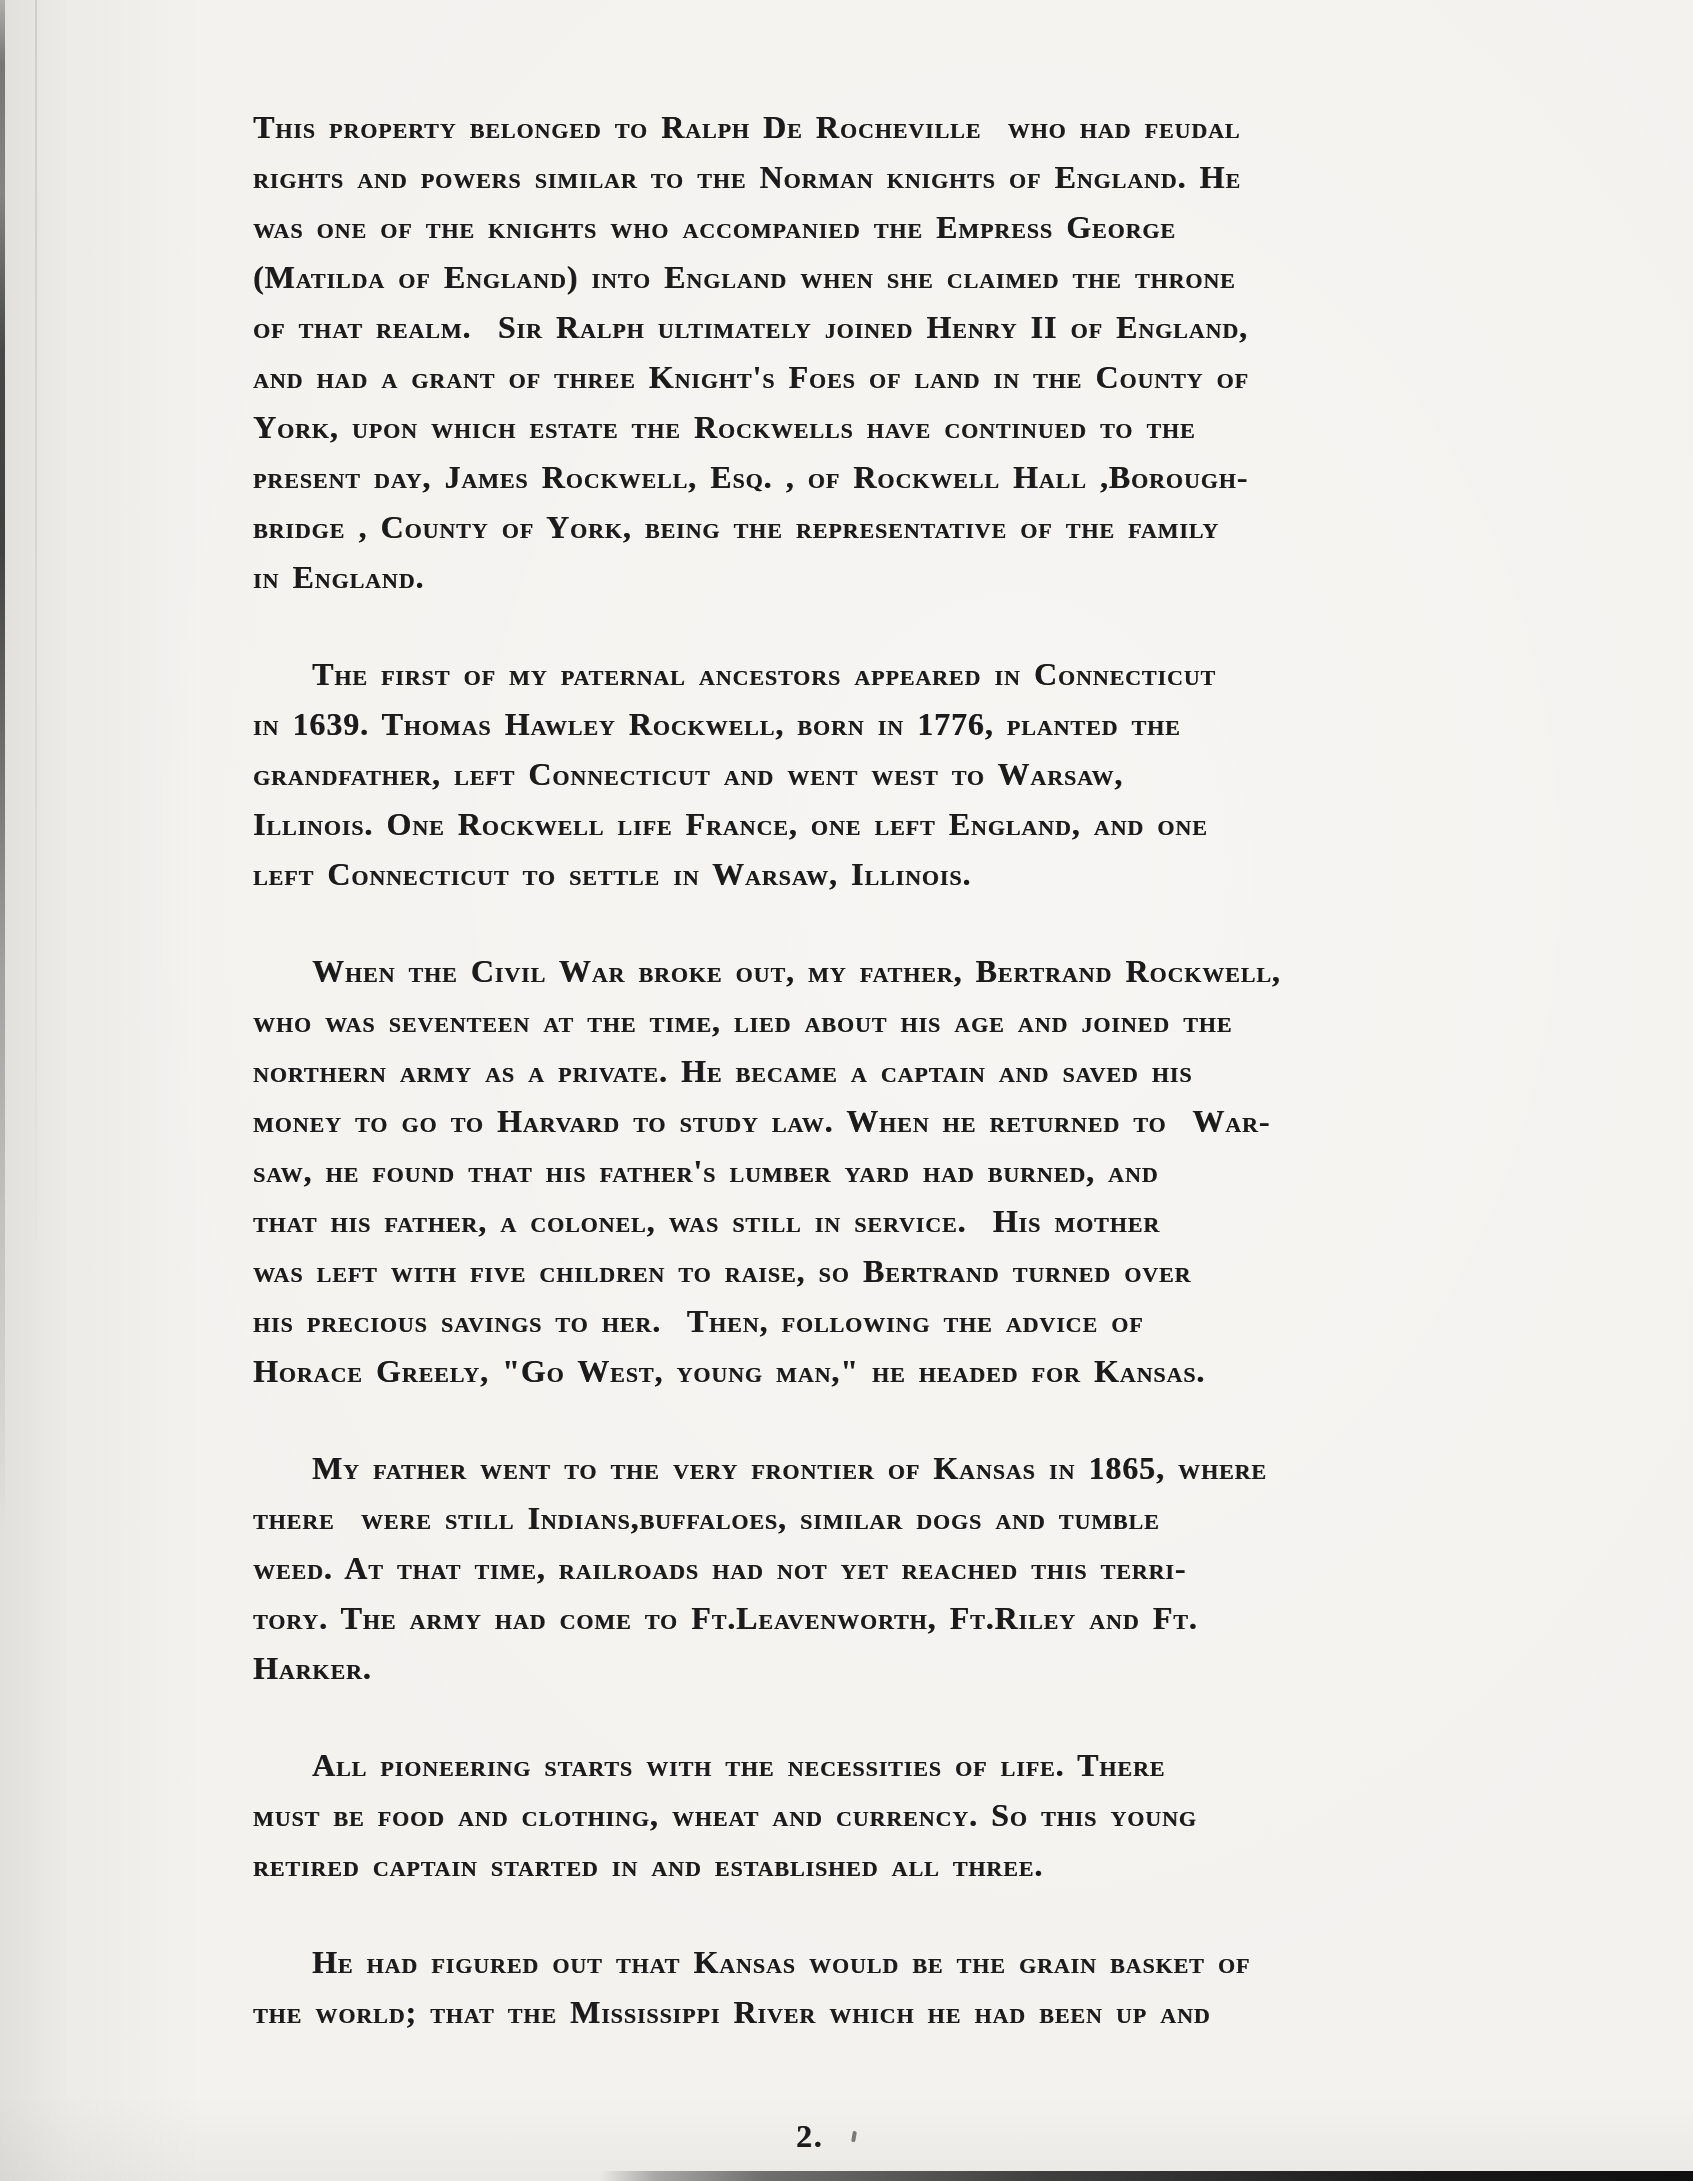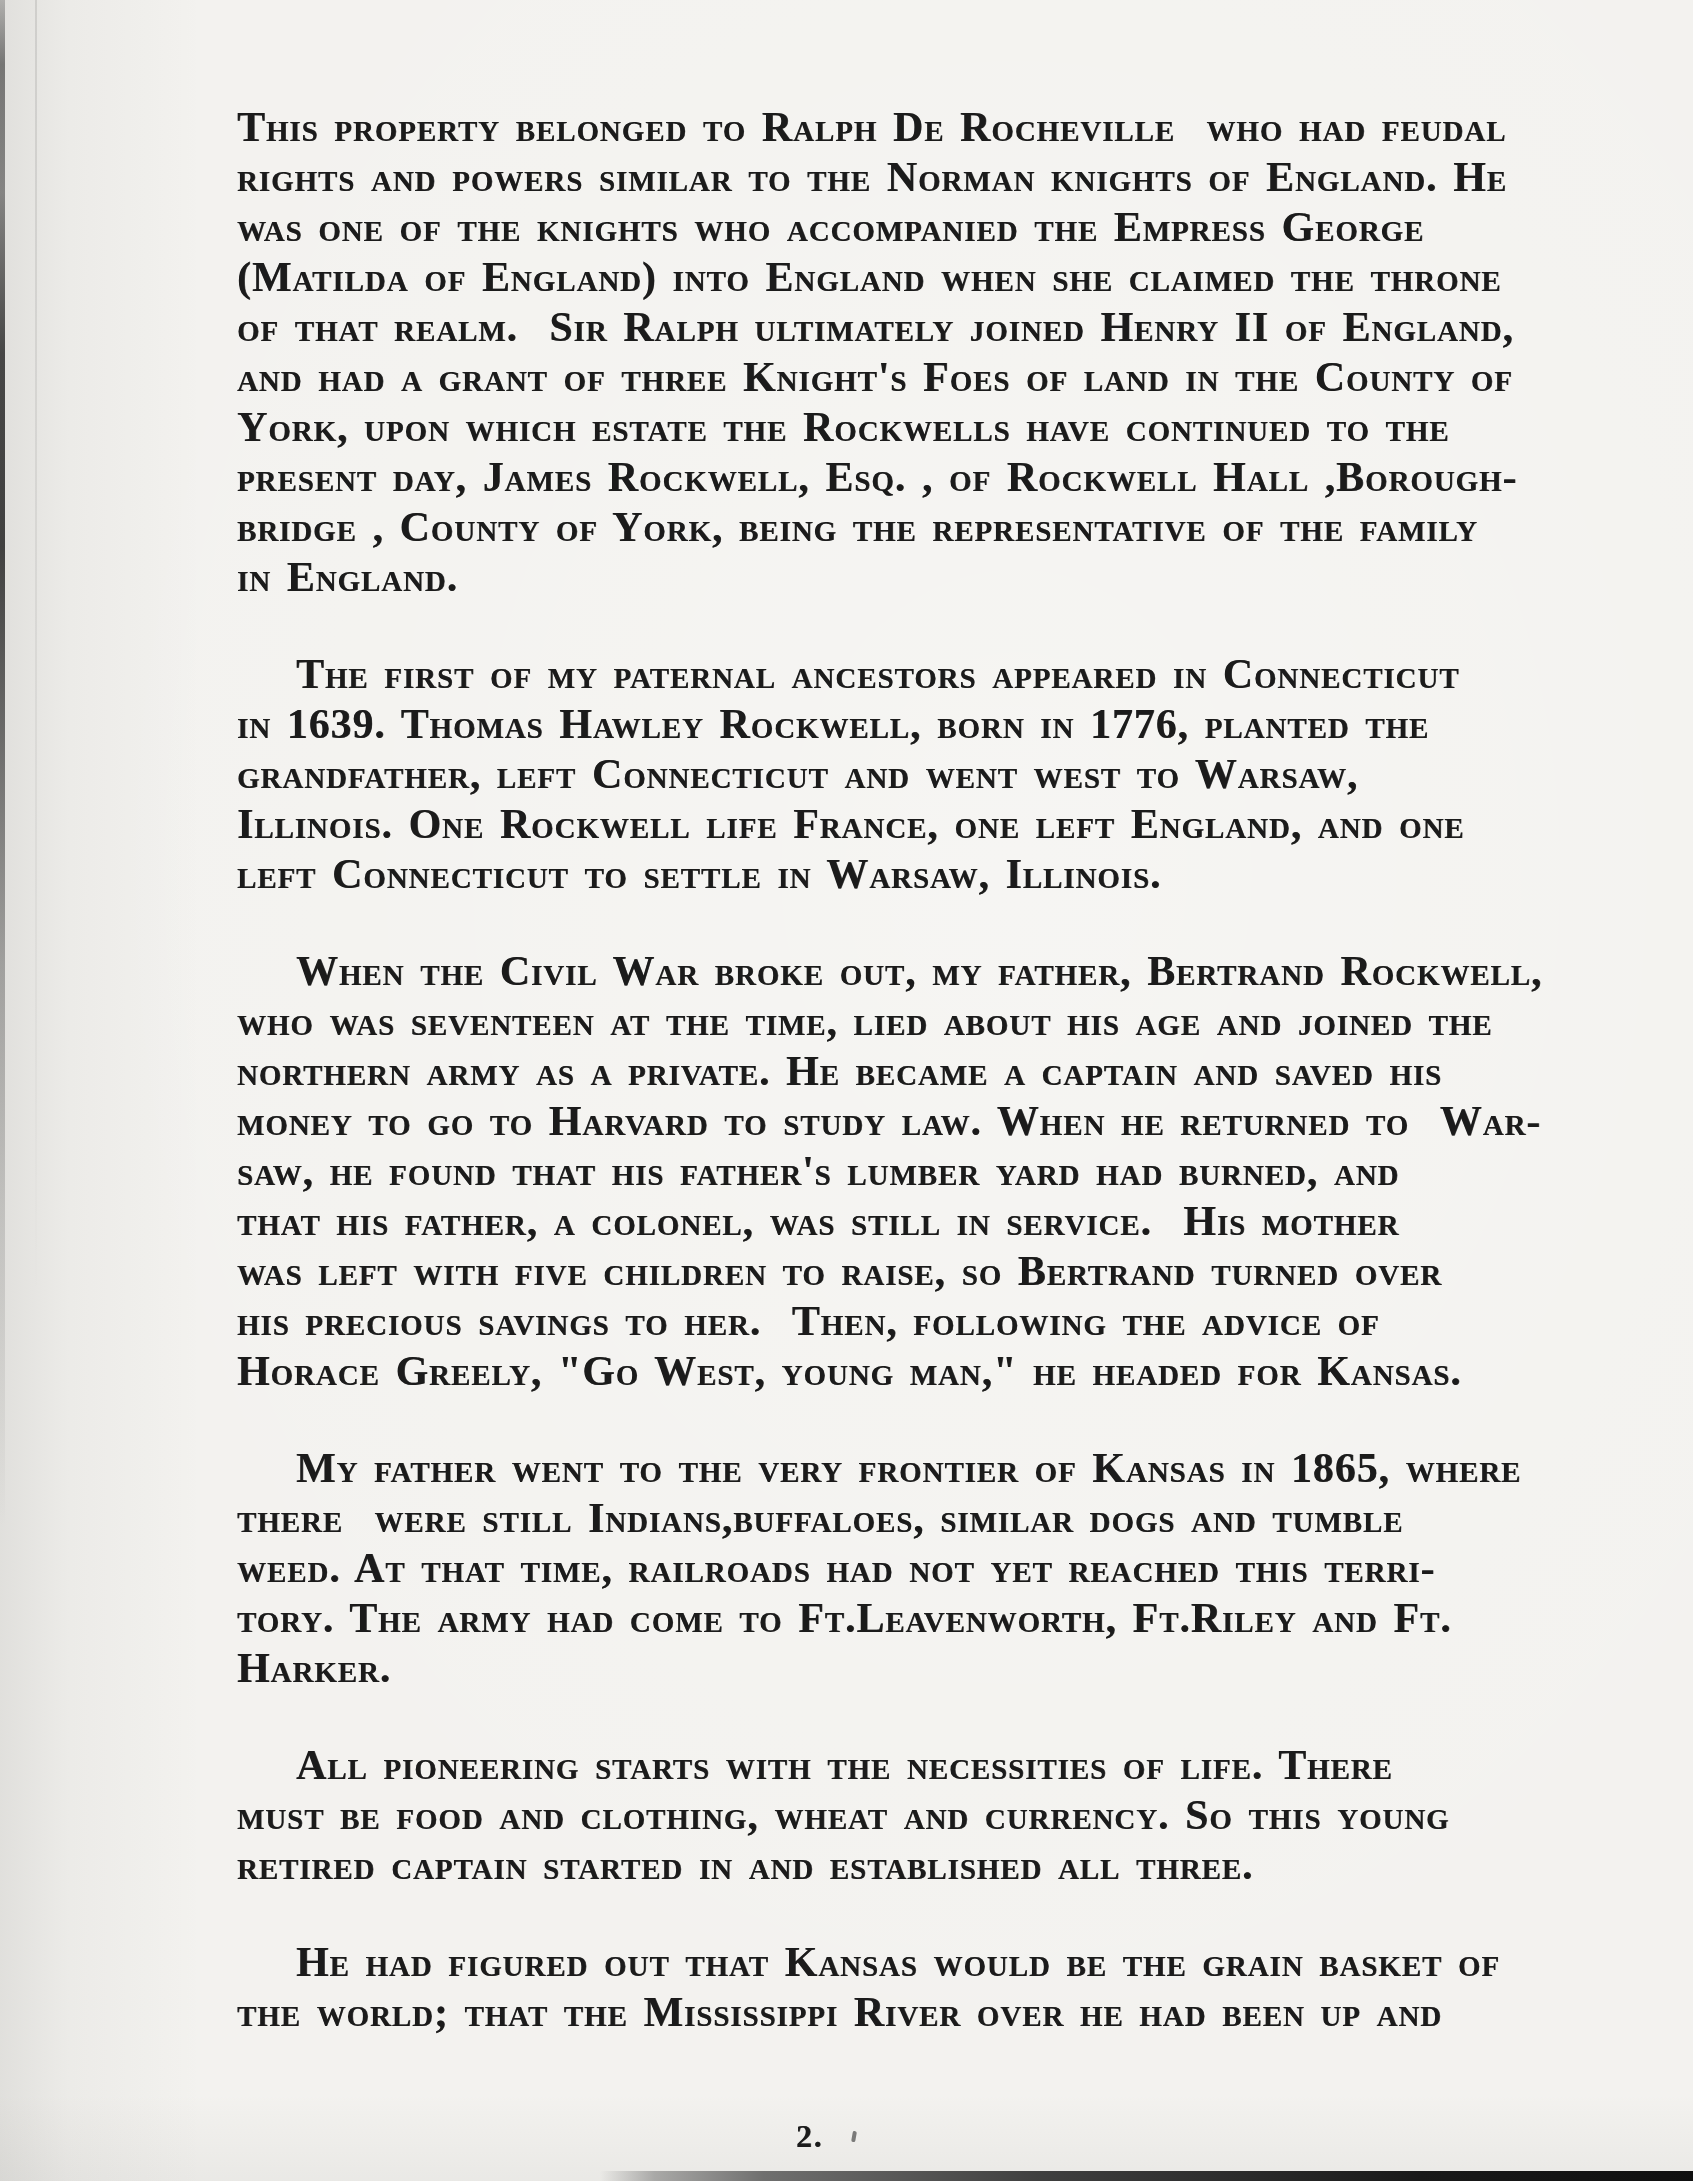--- a/index.html
+++ b/index.html
@@ -61,25 +61,25 @@
     background: linear-gradient(90deg,
       rgba(90,90,90,0.0) 0%,
       rgba(90,90,90,0.45) 5%,
       rgba(70,70,70,0.75) 15%,
       rgba(45,45,45,0.9) 40%,
       rgba(25,25,25,1) 75%,
       rgba(15,15,15,1) 100%);
   }
   .text-block {
     position: absolute;
-    left: 237px;
+    left: 253px;
     top: 102px;
     width: 1304px;
     color: var(--ink, #1b1b1b);
-    font-size: 42px;
+    font-size: 32px;
     line-height: 50px;
     font-weight: bold;
     font-variant: small-caps;
     letter-spacing: 0.9px;
     word-spacing: 4.3px;
     text-shadow: 0.4px 0 0.5px rgba(20,20,20,0.65);
   }
   .para {
     margin: 0 0 47px 0;
   }
@@ -157,21 +157,21 @@
       <div class="line">tory. The army had come to Ft.Leavenworth, Ft.Riley and Ft.</div>
       <div class="line">Harker.</div>
     </div>
     <div class="para indent">
       <div class="line">All pioneering starts with the necessities of life. There</div>
       <div class="line">must be food and clothing, wheat and currency. So this young</div>
       <div class="line">retired captain started in and established all three.</div>
     </div>
     <div class="para indent">
       <div class="line">He had figured out that Kansas would be the grain basket of</div>
-      <div class="line">the world; that the Mississippi River over he had been up and</div>
+      <div class="line">the world; that the Mississippi River which he had been up and</div>
     </div>
   </div>
 
 <div class="page-number">2.</div>
 <div class="speck"></div>
 
 <div class="edge-bottom"></div>
 
 
 </body></html>

